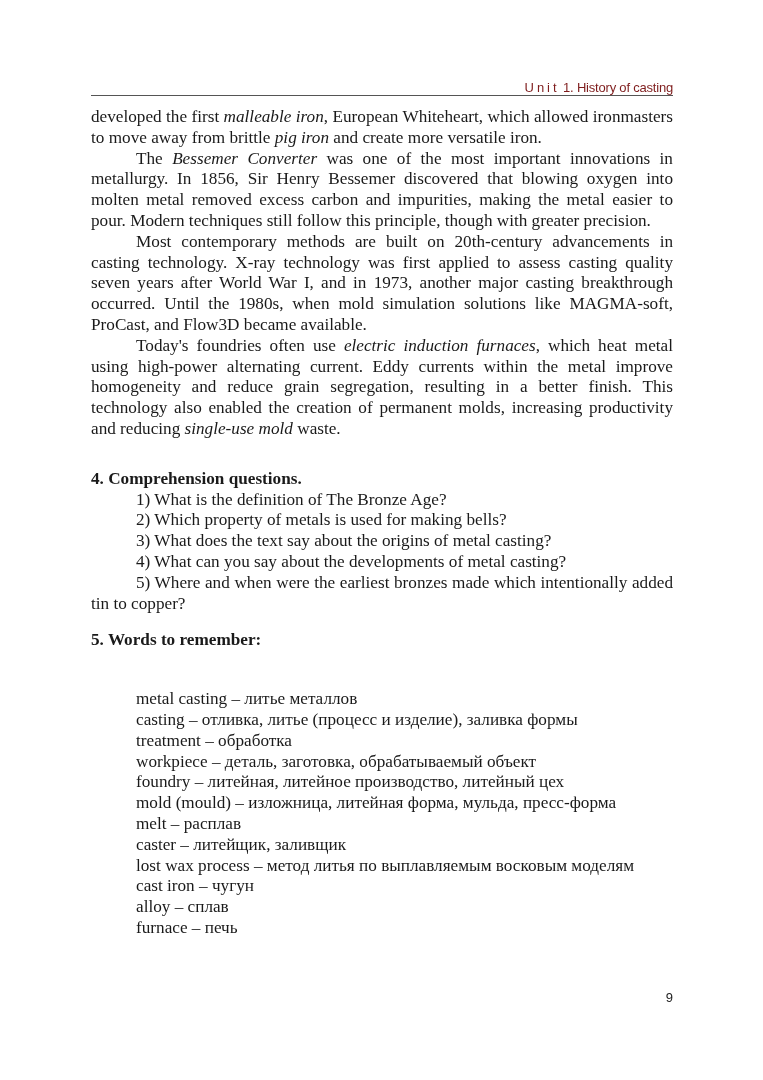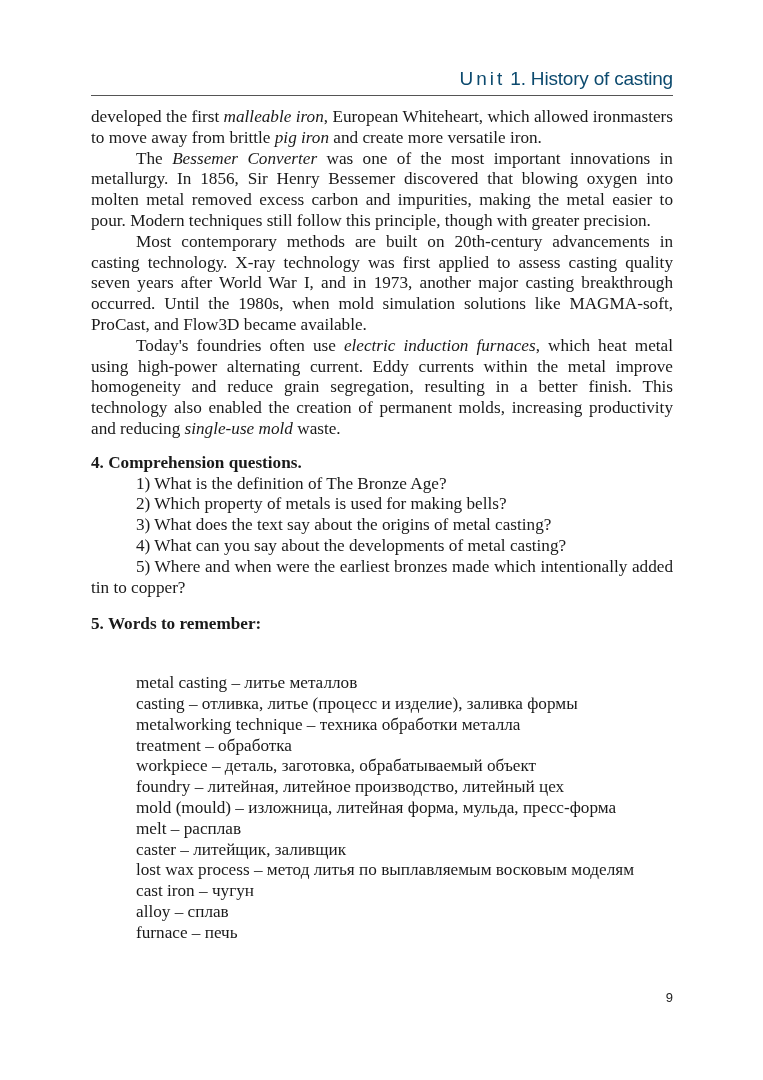--- a/index.html
+++ b/index.html
@@ -1,25 +1,25 @@
 <!DOCTYPE html>
 <html><head>
 <meta charset="utf-8">
 <style>
   html, body { margin: 0; padding: 0; background: #ffffff; }
   body { width: 763px; height: 1080px; position: relative; overflow: hidden; color: #1a1a1a; }
-  .header { position: absolute; left: 91px; top: 68px; width: 582px; text-align: right;
-    font-family: "Liberation Sans", sans-serif; font-size: 19px; letter-spacing: -0.2px; color: #0c4a6e; }
+  .header { position: absolute; left: 91px; top: 80px; width: 582px; text-align: right;
+    font-family: "Liberation Sans", sans-serif; font-size: 13px; letter-spacing: -0.2px; color: #7f1d1d; }
   .header .unit { letter-spacing: 3px; }
   .rule { position: absolute; left: 91px; top: 95px; width: 582px; height: 0; border-top: 1.5px solid #555; }
   .content { position: absolute; left: 91px; top: 107px; width: 582px;
     font-family: "Liberation Serif", serif; font-size: 17.2px; line-height: 20.8px; }
   p { margin: 0; text-align: justify; }
   .indent { text-indent: 45px; }
-  .h { font-weight: bold; margin-top: 13px; }
+  .h { font-weight: bold; margin-top: 29px; }
   .q { padding-left: 45px; }
   .q.wrap { padding-left: 0; text-indent: 45px; }
   .vocab-tag { text-align: right; font-style: italic; margin-top: 20.8px; }
   .words { padding-left: 45px; margin-top: 38px; }
   .pagenum { position: absolute; left: 600px; top: 990px; width: 73px; text-align: right;
     font-family: "Liberation Sans", sans-serif; font-size: 13px; color: #222; }
 </style>
 </head>
 <body>
 
@@ -39,21 +39,20 @@
   <p class="q">1) What is the definition of The Bronze Age?</p>
   <p class="q">2) Which property of metals is used for making bells?</p>
   <p class="q">3) What does the text say about the origins of metal casting?</p>
   <p class="q">4) What can you say about the developments of metal casting?</p>
   <p class="q wrap">5) Where and when were the earliest bronzes made which intentionally added tin to copper?</p>
 
   <p class="h" style="margin-top:16px">5. Words to remember:</p>
   <div class="words">
     <p>metal casting – литье металлов</p>
     <p>casting – отливка, литье (процесс и изделие), заливка формы</p>
-    <p>metalworking technique – техника обработки металла</p>
     <p>treatment – обработка</p>
     <p>workpiece – деталь, заготовка, обрабатываемый объект</p>
     <p>foundry – литейная, литейное производство, литейный цех</p>
     <p>mold (mould) – изложница, литейная форма, мульда, пресс-форма</p>
     <p>melt – расплав</p>
     <p>caster – литейщик, заливщик</p>
     <p>lost wax process – метод литья по выплавляемым восковым моделям</p>
     <p>cast iron – чугун</p>
     <p>alloy – сплав</p>
     <p>furnace – печь</p>

